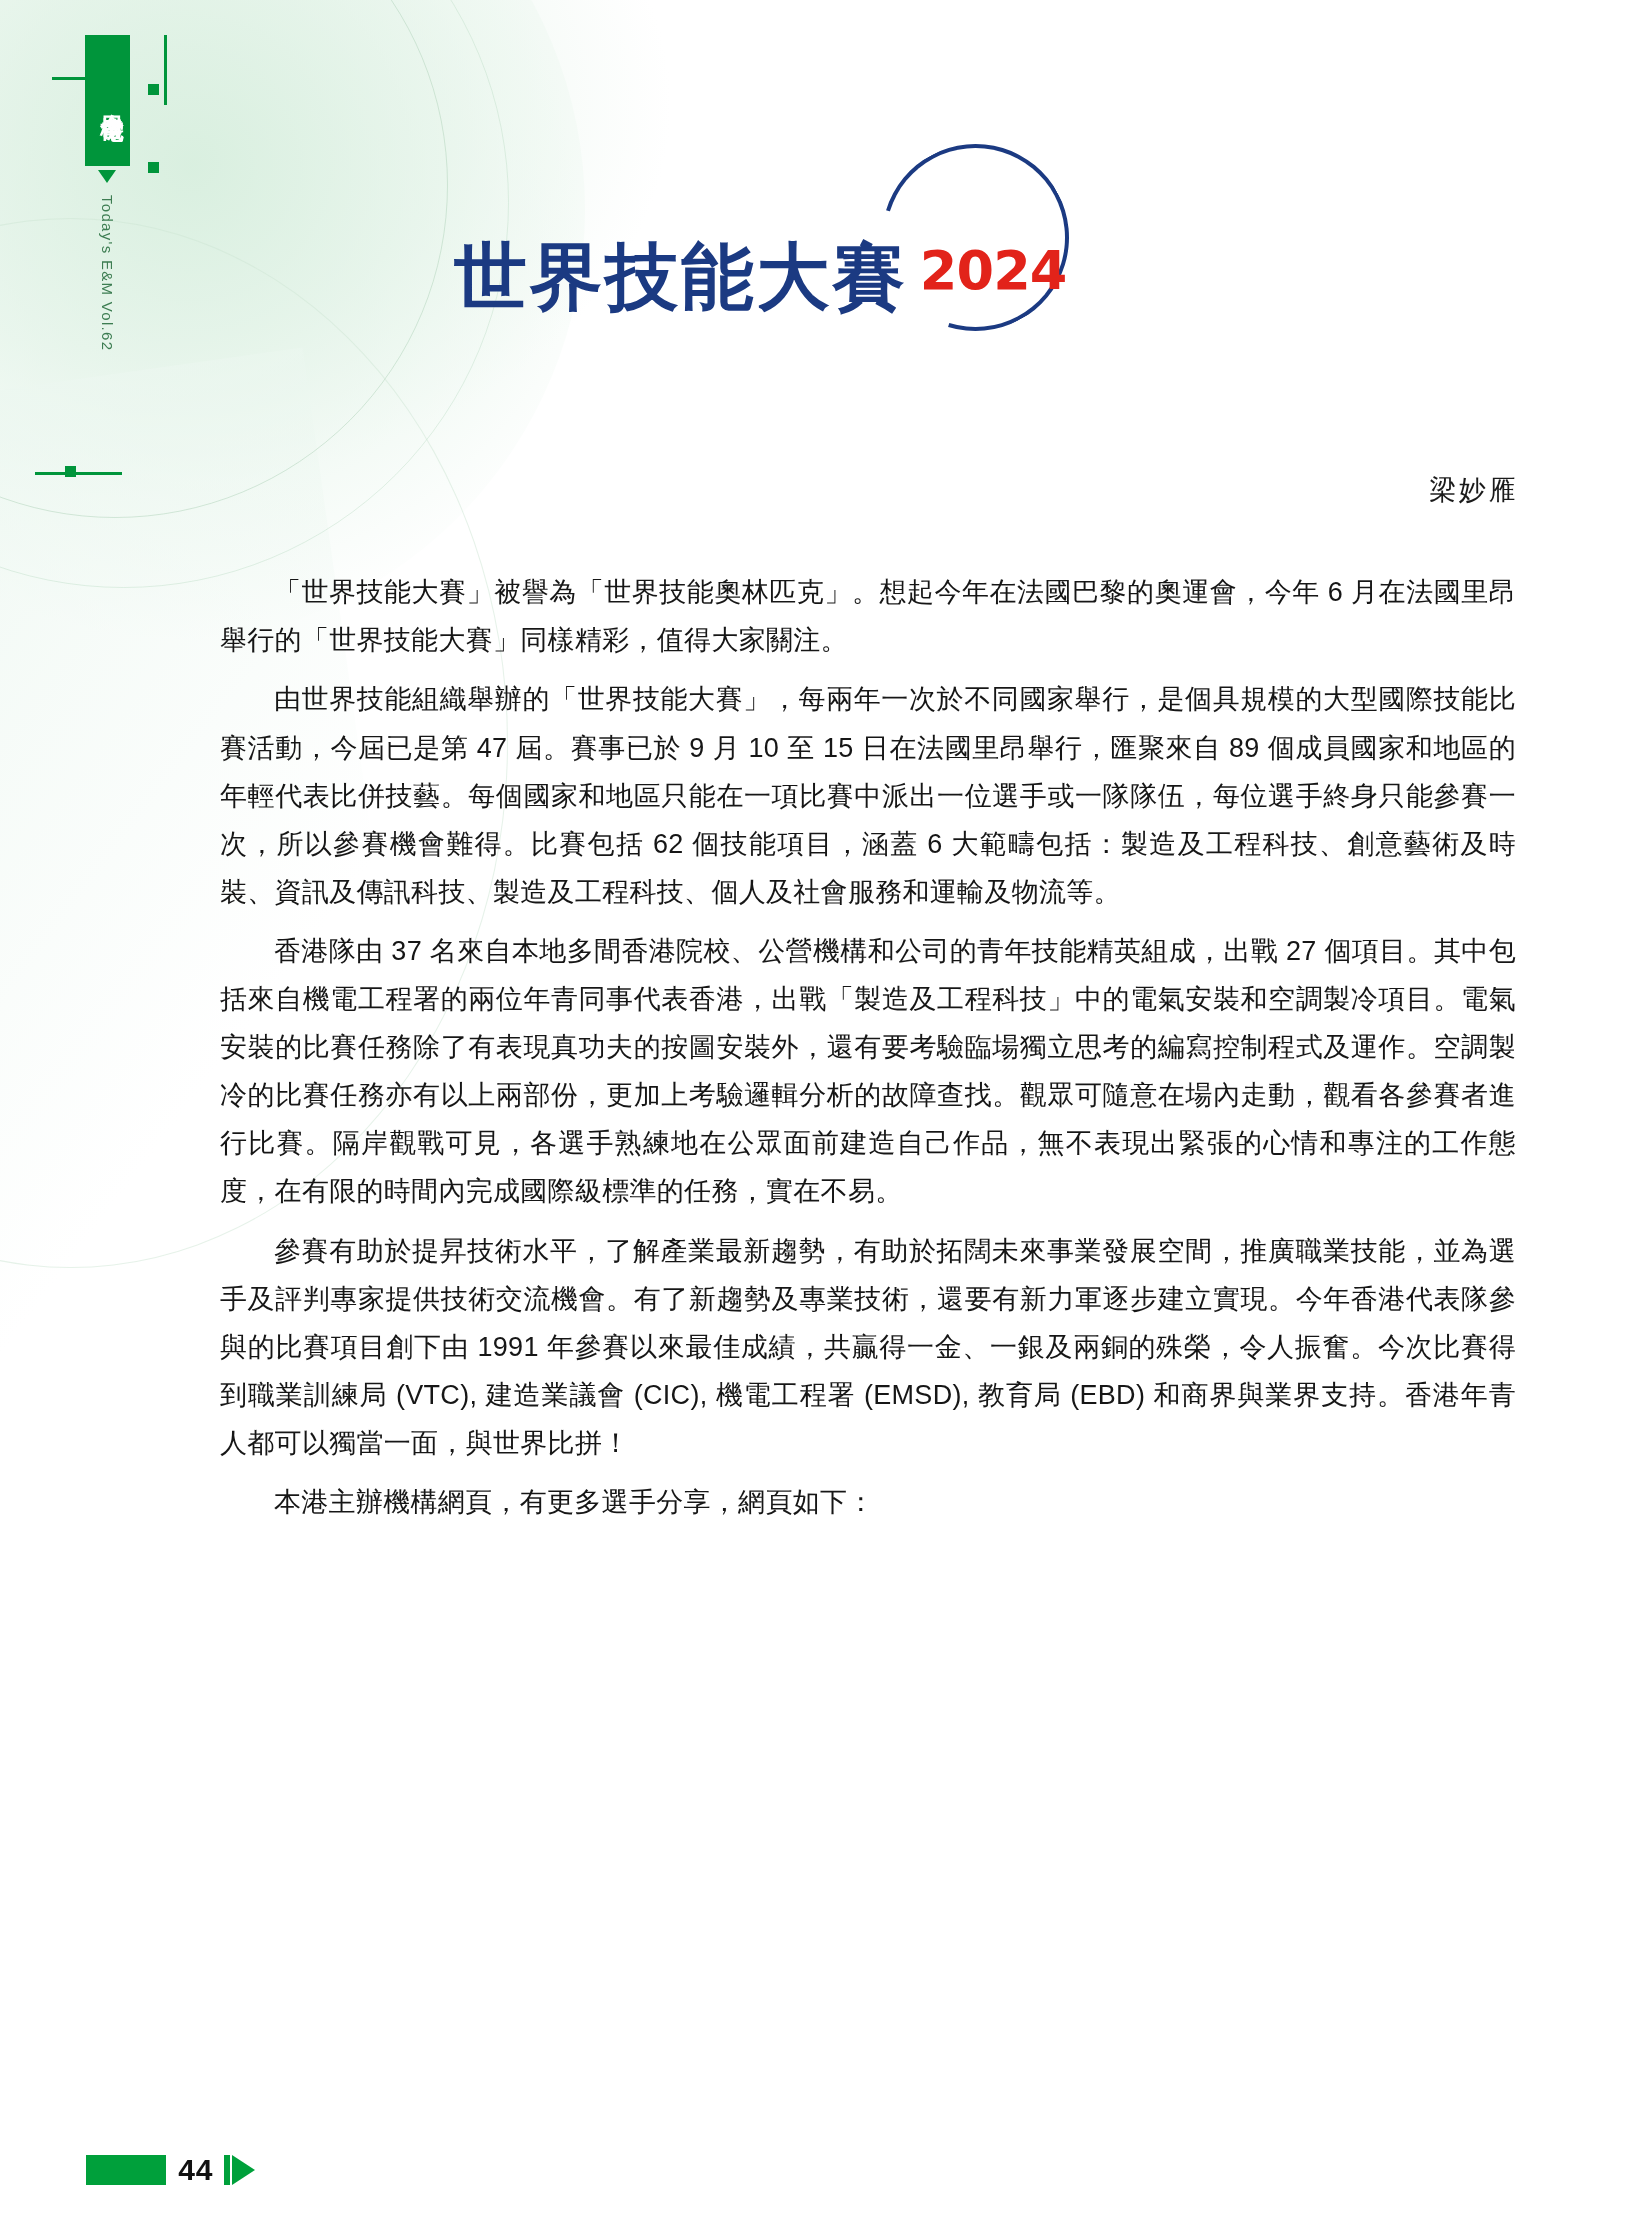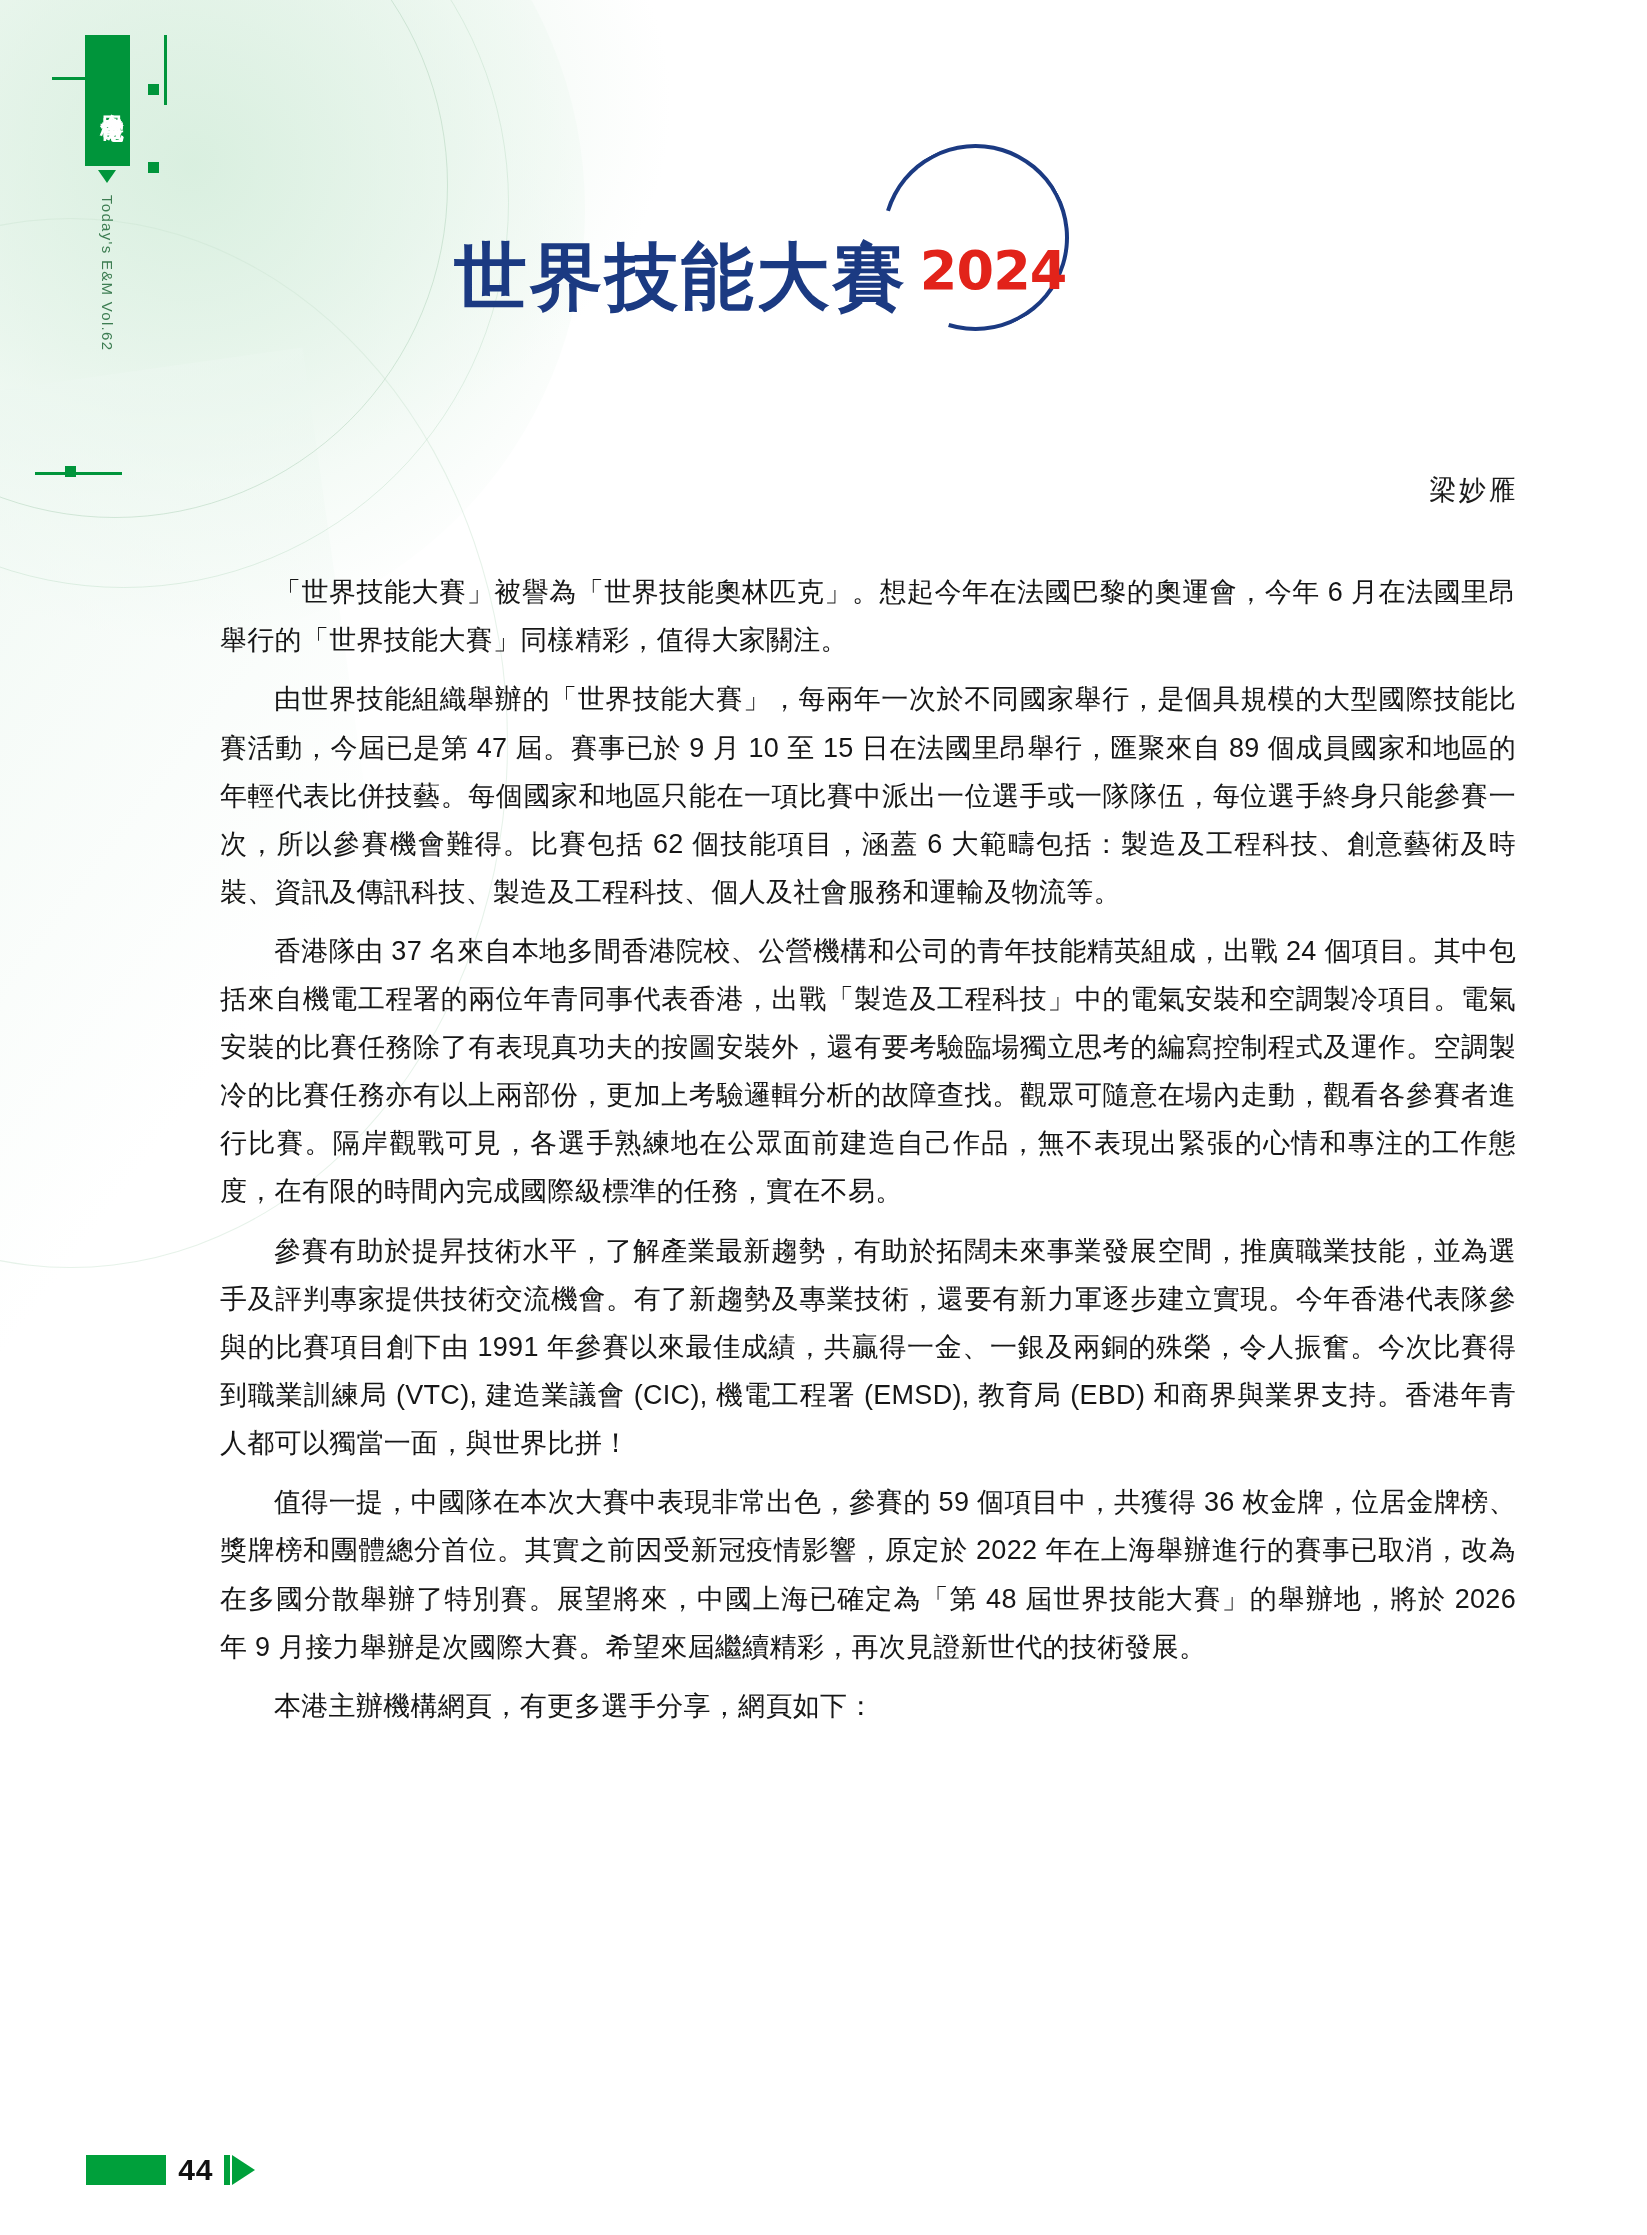--- a/index.html
+++ b/index.html
@@ -246,23 +246,22 @@
   <div class="title-ring"></div>
   <span class="title-main">世界技能大賽</span>
   <span class="title-year">2024</span>
 </div>
 
 <div class="author">梁妙雁</div>
 
 <div class="article">
   <p>「世界技能大賽」被譽為「世界技能奧林匹克」。想起今年在法國巴黎的奧運會，今年 6 月在法國里昂舉行的「世界技能大賽」同樣精彩，值得大家關注。</p>
   <p>由世界技能組織舉辦的「世界技能大賽」，每兩年一次於不同國家舉行，是個具規模的大型國際技能比賽活動，今屆已是第 47 屆。賽事已於 9 月 10 至 15 日在法國里昂舉行，匯聚來自 89 個成員國家和地區的年輕代表比併技藝。每個國家和地區只能在一項比賽中派出一位選手或一隊隊伍，每位選手終身只能參賽一次，所以參賽機會難得。比賽包括 62 個技能項目，涵蓋 6 大範疇包括：製造及工程科技、創意藝術及時裝、資訊及傳訊科技、製造及工程科技、個人及社會服務和運輸及物流等。</p>
-  <p>香港隊由 37 名來自本地多間香港院校、公營機構和公司的青年技能精英組成，出戰 24 個項目。其中包括來自機電工程署的兩位年青同事代表香港，出戰「製造及工程科技」中的電氣安裝和空調製冷項目。電氣安裝的比賽任務除了有表現真功夫的按圖安裝外，還有要考驗臨場獨立思考的編寫控制程式及運作。空調製冷的比賽任務亦有以上兩部份，更加上考驗邏輯分析的故障查找。觀眾可隨意在場內走動，觀看各參賽者進行比賽。隔岸觀戰可見，各選手熟練地在公眾面前建造自己作品，無不表現出緊張的心情和專注的工作態度，在有限的時間內完成國際級標準的任務，實在不易。</p>
+  <p>香港隊由 37 名來自本地多間香港院校、公營機構和公司的青年技能精英組成，出戰 27 個項目。其中包括來自機電工程署的兩位年青同事代表香港，出戰「製造及工程科技」中的電氣安裝和空調製冷項目。電氣安裝的比賽任務除了有表現真功夫的按圖安裝外，還有要考驗臨場獨立思考的編寫控制程式及運作。空調製冷的比賽任務亦有以上兩部份，更加上考驗邏輯分析的故障查找。觀眾可隨意在場內走動，觀看各參賽者進行比賽。隔岸觀戰可見，各選手熟練地在公眾面前建造自己作品，無不表現出緊張的心情和專注的工作態度，在有限的時間內完成國際級標準的任務，實在不易。</p>
   <p>參賽有助於提昇技術水平，了解產業最新趨勢，有助於拓闊未來事業發展空間，推廣職業技能，並為選手及評判專家提供技術交流機會。有了新趨勢及專業技術，還要有新力軍逐步建立實現。今年香港代表隊參與的比賽項目創下由 1991 年參賽以來最佳成績，共贏得一金、一銀及兩銅的殊榮，令人振奮。今次比賽得到職業訓練局 (VTC), 建造業議會 (CIC), 機電工程署 (EMSD), 教育局 (EBD) 和商界與業界支持。香港年青人都可以獨當一面，與世界比拼！</p>
-  <p>值得一提，中國隊在本次大賽中表現非常出色，參賽的 59 個項目中，共獲得 36 枚金牌，位居金牌榜、獎牌榜和團體總分首位。其實之前因受新冠疫情影響，原定於 2022 年在上海舉辦進行的賽事已取消，改為在多國分散舉辦了特別賽。展望將來，中國上海已確定為「第 48 屆世界技能大賽」的舉辦地，將於 2026 年 9 月接力舉辦是次國際大賽。希望來屆繼續精彩，再次見證新世代的技術發展。</p>
   <p>本港主辦機構網頁，有更多選手分享，網頁如下：</p>
 </div>
 
 <div class="footer">
   <div class="footer-bar"></div>
   <div class="footer-page">44</div>
   <div class="footer-tri-stem"></div>
   <div class="footer-tri"></div>
 </div>
 

